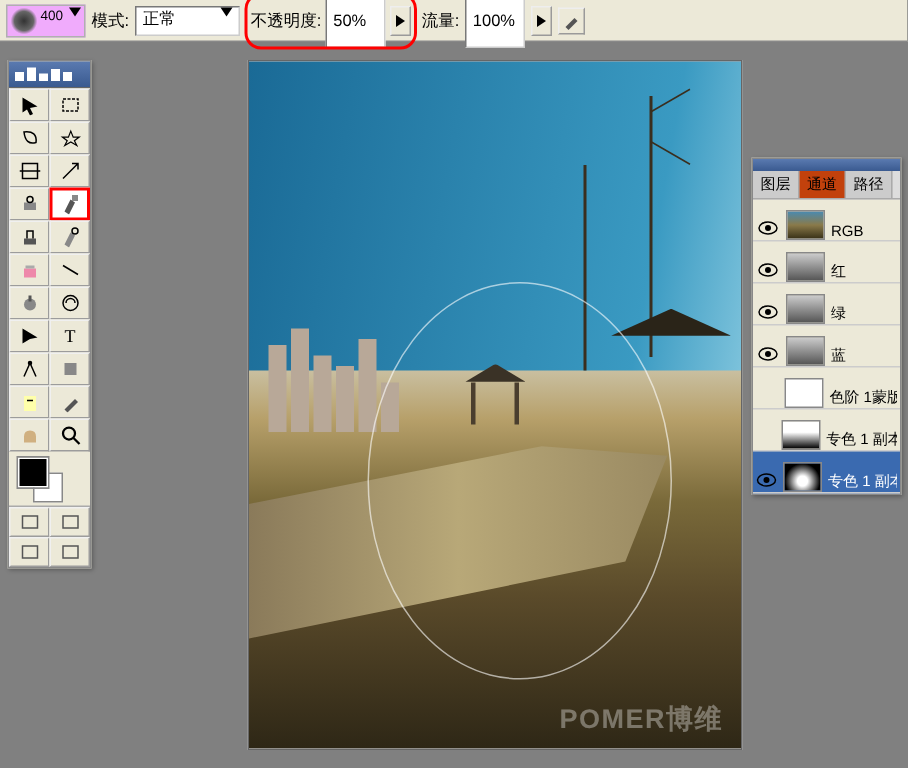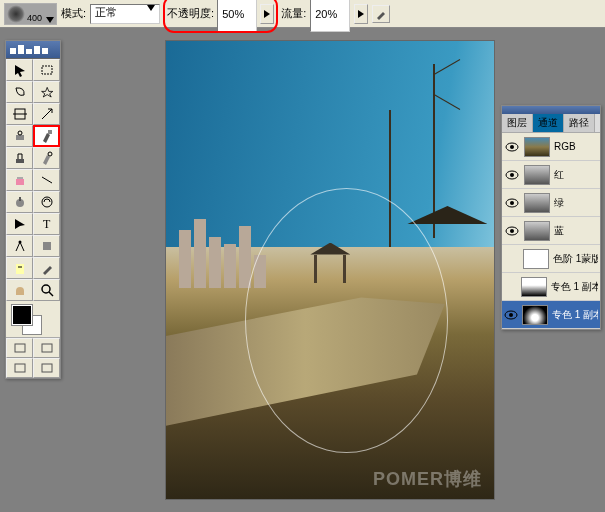--- a/index.html
+++ b/index.html
@@ -16,23 +16,23 @@
   background: #ece9d8;
   border-bottom: 1px solid #888;
   height: 28px;
   display: flex;
   align-items: center;
   padding: 0 4px;
   gap: 4px;
 }
 .brush-preset {
   display: flex;
-  align-items: flex-end;
+  align-items: flex-start;
   border: 1px solid #b0b0b0;
-  background: #a3a3a3;
+  background: #f0abfc;
   padding: 1px 2px;
   height: 22px;
   gap: 2px;
 }
 .brush-thumb {
   width: 18px; height: 18px;
   background: radial-gradient(circle, #333 0%, #666 50%, transparent 70%);
   border-radius: 50%;
 }
 .brush-size { font-size: 9px; }
@@ -159,25 +159,25 @@
   background: #ddd;
   border-bottom: 1px solid #aaa;
 }
 .panel-tab {
   font-size: 10px;
   padding: 2px 5px;
   cursor: pointer;
   background: #ccc;
   border-right: 1px solid #aaa;
 }
-.panel-tab.active { background: #0369a1; }
+.panel-tab.active { background: #c2410c; }
 .channel-list { }
 .channel {
   display: flex;
-  align-items: center;
+  align-items: flex-end;
   height: 28px;
   border-bottom: 1px solid #ccc;
   padding: 0 2px;
   gap: 4px;
   cursor: pointer;
 }
 .channel.active { background: #3a6ab0; color: #fff; }
 .vis-eye {
   width: 16px; height: 16px;
   display: flex; align-items: center; justify-content: center;
@@ -219,21 +219,21 @@
     </div>
     <div class="arrow-btn">
       <svg width="6" height="8">
           <polygon points="0,0 6,4 0,8" fill="#000"></polygon>
         </svg>
     </div>
   </div>
 
   <span class="bar-label">流量:</span>
   <div class="bar-input">
-    <span>20%</span>
+    <span>100%</span>
   </div>
   <div class="arrow-btn">
     <svg width="6" height="8">
         <polygon points="0,0 6,4 0,8" fill="#000"></polygon>
       </svg>
   </div>
   <div class="small-icon">
     <svg width="12" height="12">
         <path d="M2,10 L8,4 L10,6 L4,12 Z" fill="#555"></path>
       </svg>

